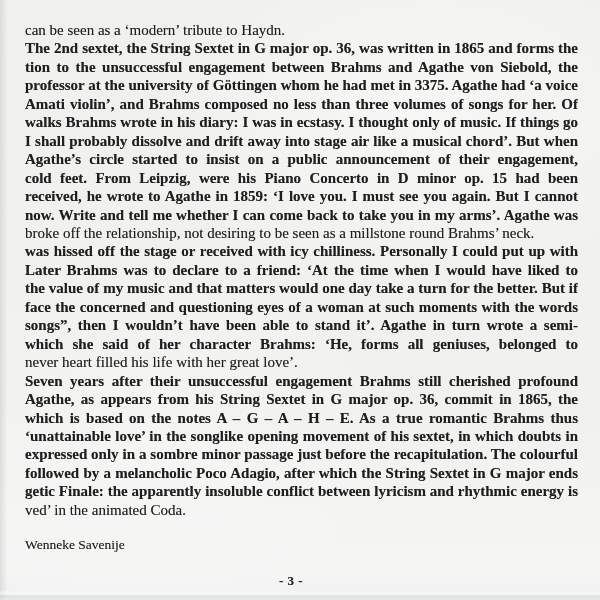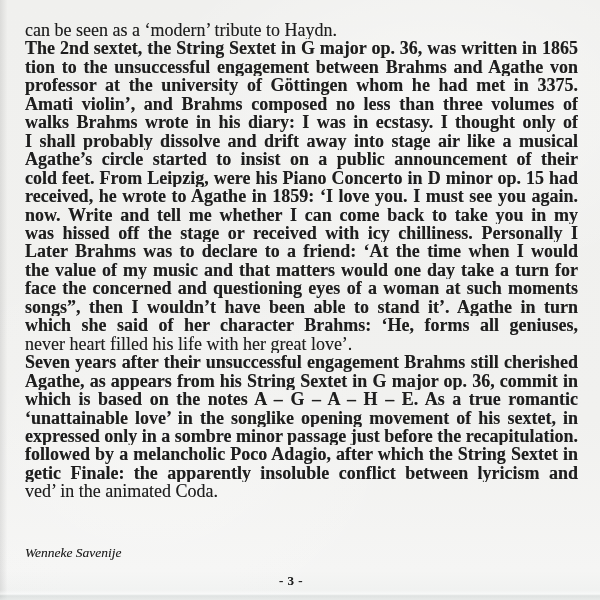--- a/index.html
+++ b/index.html
@@ -37,44 +37,42 @@
       rgba(255,255,255,0.55) 40%,
       rgba(185,192,192,0.30) 58%,
       rgba(228,231,230,0.65) 100%);
     pointer-events: none;
   }
   .body-text {
     position: absolute;
     left: 25px;
     top: 21px;
     width: 553px;
-    font-size: 18px;
+    font-size: 15px;
     text-shadow: 0 0 0.5px rgba(30,30,30,0.45);
   }
   .line {
     height: 18.46px;
     line-height: 18.46px;
     overflow: hidden;
     white-space: normal;
     text-align: left;
   }
   .line.j {
     text-align: justify;
     text-align-last: justify;
     font-weight: bold;
   }
   .author {
     position: absolute;
     left: 25px;
     top: 536px;
-    font-style: italic;
     font-size: 13.5px;
     line-height: 18px;
     text-shadow: 0 0 0.5px rgba(30,30,30,0.4);
-    margin-top: 8px;
   }
   .page-number {
     position: absolute;
     left: 0;
     top: 573px;
     width: 582px;
     text-align: center;
     font-weight: bold;
     font-size: 13px;
     letter-spacing: 0.5px;
@@ -90,20 +88,21 @@
       <div class="line j">The 2nd sextet, the String Sextet in G major op. 36, was written in 1865 and forms the musical reac-</div>
       <div class="line j">tion to the unsuccessful engagement between Brahms and Agathe von Siebold, the daughter of a</div>
       <div class="line j">professor at the university of Göttingen whom he had met in 3375. Agathe had ‘a voice like an</div>
       <div class="line j">Amati violin’, and Brahms composed no less than three volumes of songs for her. Of their long</div>
       <div class="line j">walks Brahms wrote in his diary: I was in ecstasy. I thought only of music. If things go on like this</div>
       <div class="line j">I shall probably dissolve and drift away into stage air like a musical chord’. But when members of</div>
       <div class="line j">Agathe’s circle started to insist on a public announcement of their engagement, Brahms began to get</div>
       <div class="line j">cold feet. From Leipzig, were his Piano Concerto in D minor op. 15 had been particularly badly</div>
       <div class="line j">received, he wrote to Agathe in 1859: ‘I love you. I must see you again. But I cannot commit myself</div>
       <div class="line j">now. Write and tell me whether I can come back to take you in my arms’. Agathe was insulted and</div>
+      <div class="line">broke off the relationship, not desiring to be seen as a millstone round Brahms’ neck.</div>
       <div class="line j">was hissed off the stage or received with icy chilliness. Personally I could put up with it, for I new</div>
       <div class="line j">Later Brahms was to declare to a friend: ‘At the time when I would have liked to marry, my music</div>
       <div class="line j">the value of my music and that matters would one day take a turn for the better. But if I had had to</div>
       <div class="line j">face the concerned and questioning eyes of a woman at such moments with the words “another fai-</div>
       <div class="line j">songs”, then I wouldn’t have been able to stand it’. Agathe in turn wrote a semi-biographical novel in</div>
       <div class="line j">which she said of her character Brahms: ‘He, forms all geniuses, belonged to humanity... She could</div>
       <div class="line">never heart filled his life with her great love’.</div>
       <div class="line j">Seven years after their unsuccessful engagement Brahms still cherished profound feelings for</div>
       <div class="line j">Agathe, as appears from his String Sextet in G major op. 36, commit in 1865, the second theme of</div>
       <div class="line j">which is based on the notes A – G – A – H – E. As a true romantic Brahms thus immortalised his</div>

